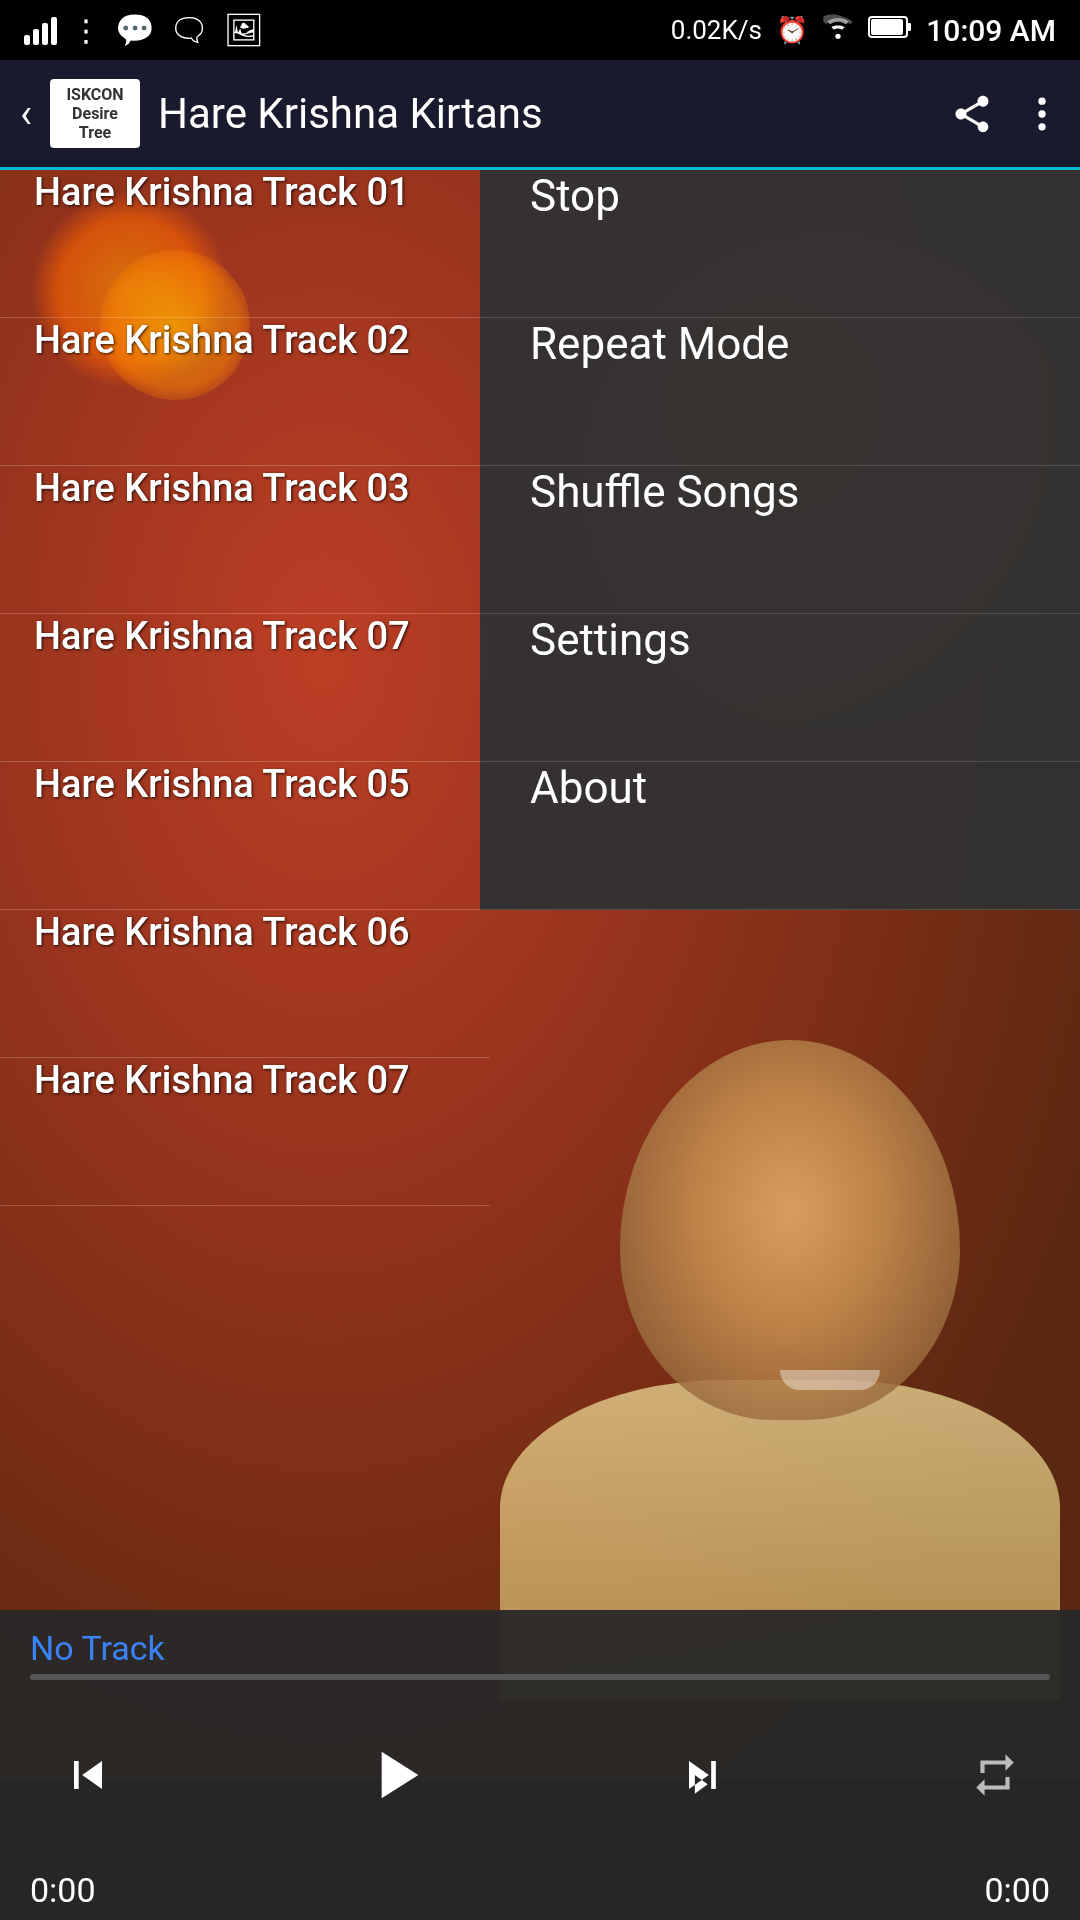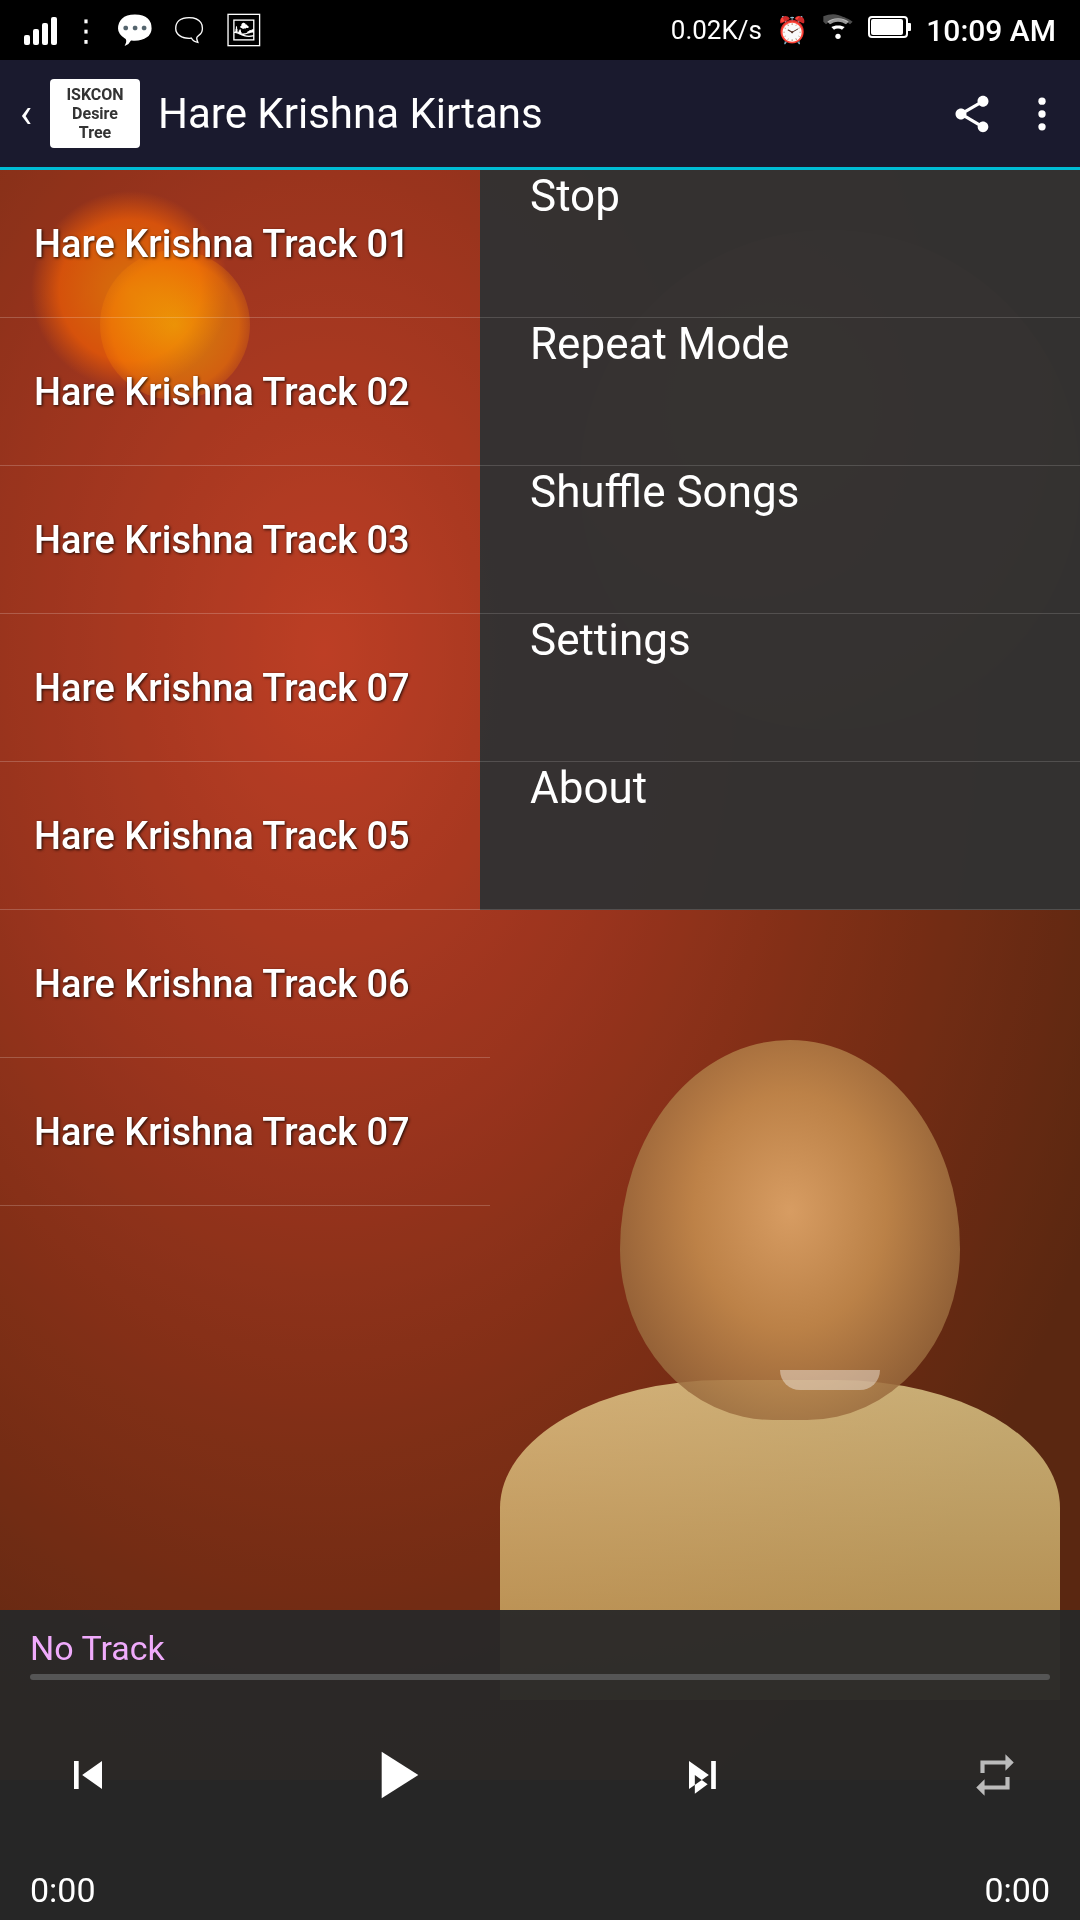--- a/index.html
+++ b/index.html
@@ -133,21 +133,21 @@
       position: absolute;
       top: 170px;
       left: 0;
       width: 490px;
       z-index: 10;
     }
 
     .track-item {
       height: 148px;
       display: flex;
-      align-items: center;
+      align-items: flex-start;
       padding-left: 34px;
       color: #fff;
       font-size: 38px;
       font-weight: 500;
       border-bottom: 1px solid rgba(255,255,255,0.2);
       text-shadow: 1px 1px 3px rgba(0,0,0,0.8);
       cursor: pointer;
     }
 
     
@@ -179,21 +179,21 @@
       left: 0;
       width: 100%;
       height: 310px;
       background: rgba(40, 40, 40, 0.95);
       z-index: 100;
       display: flex;
       flex-direction: column;
     }
 
     .player-track-name {
-      color: #f0abfc;
+      color: #3b82f6;
       font-size: 34px;
       padding: 18px 30px 6px;
     }
 
     .player-progress {
       width: calc(100% - 60px);
       margin: 0 30px;
       height: 6px;
       background: #555;
       border-radius: 3px;

